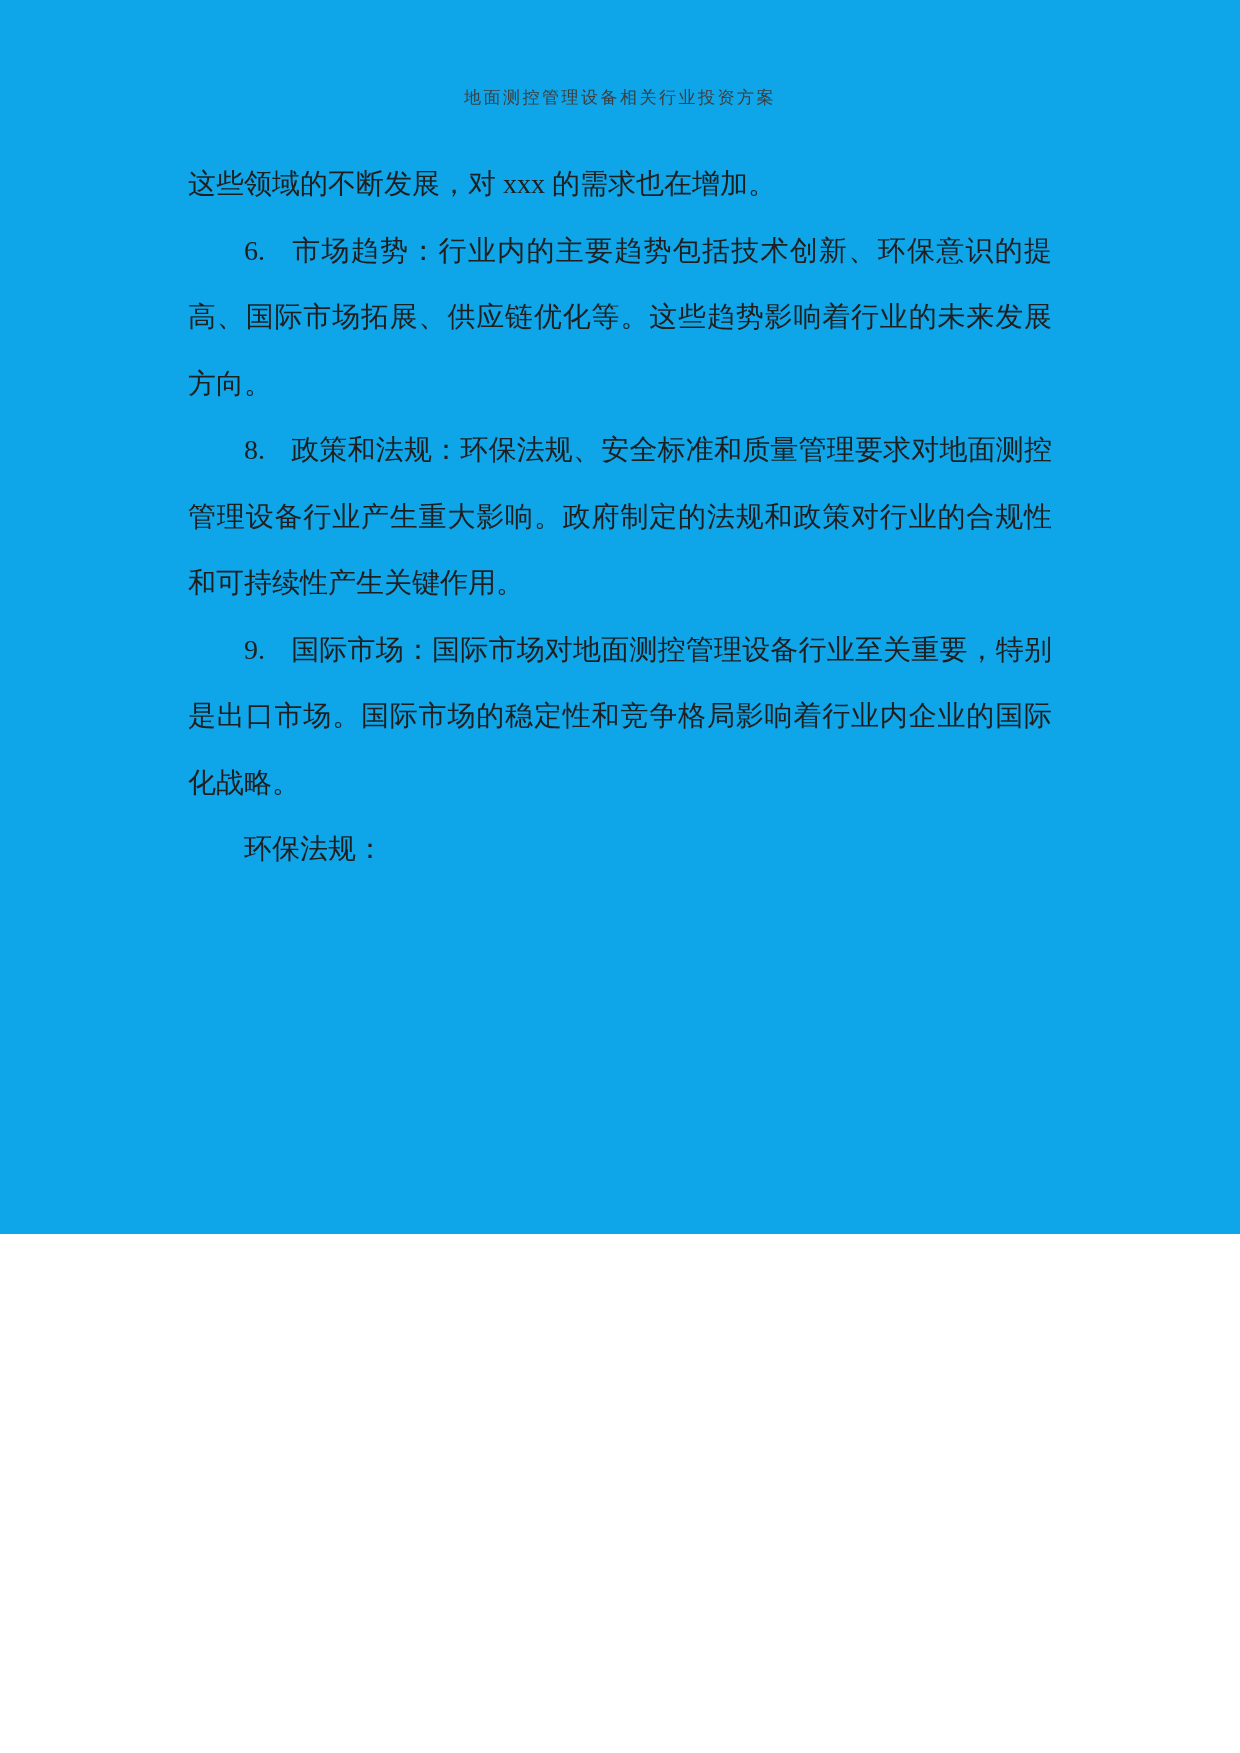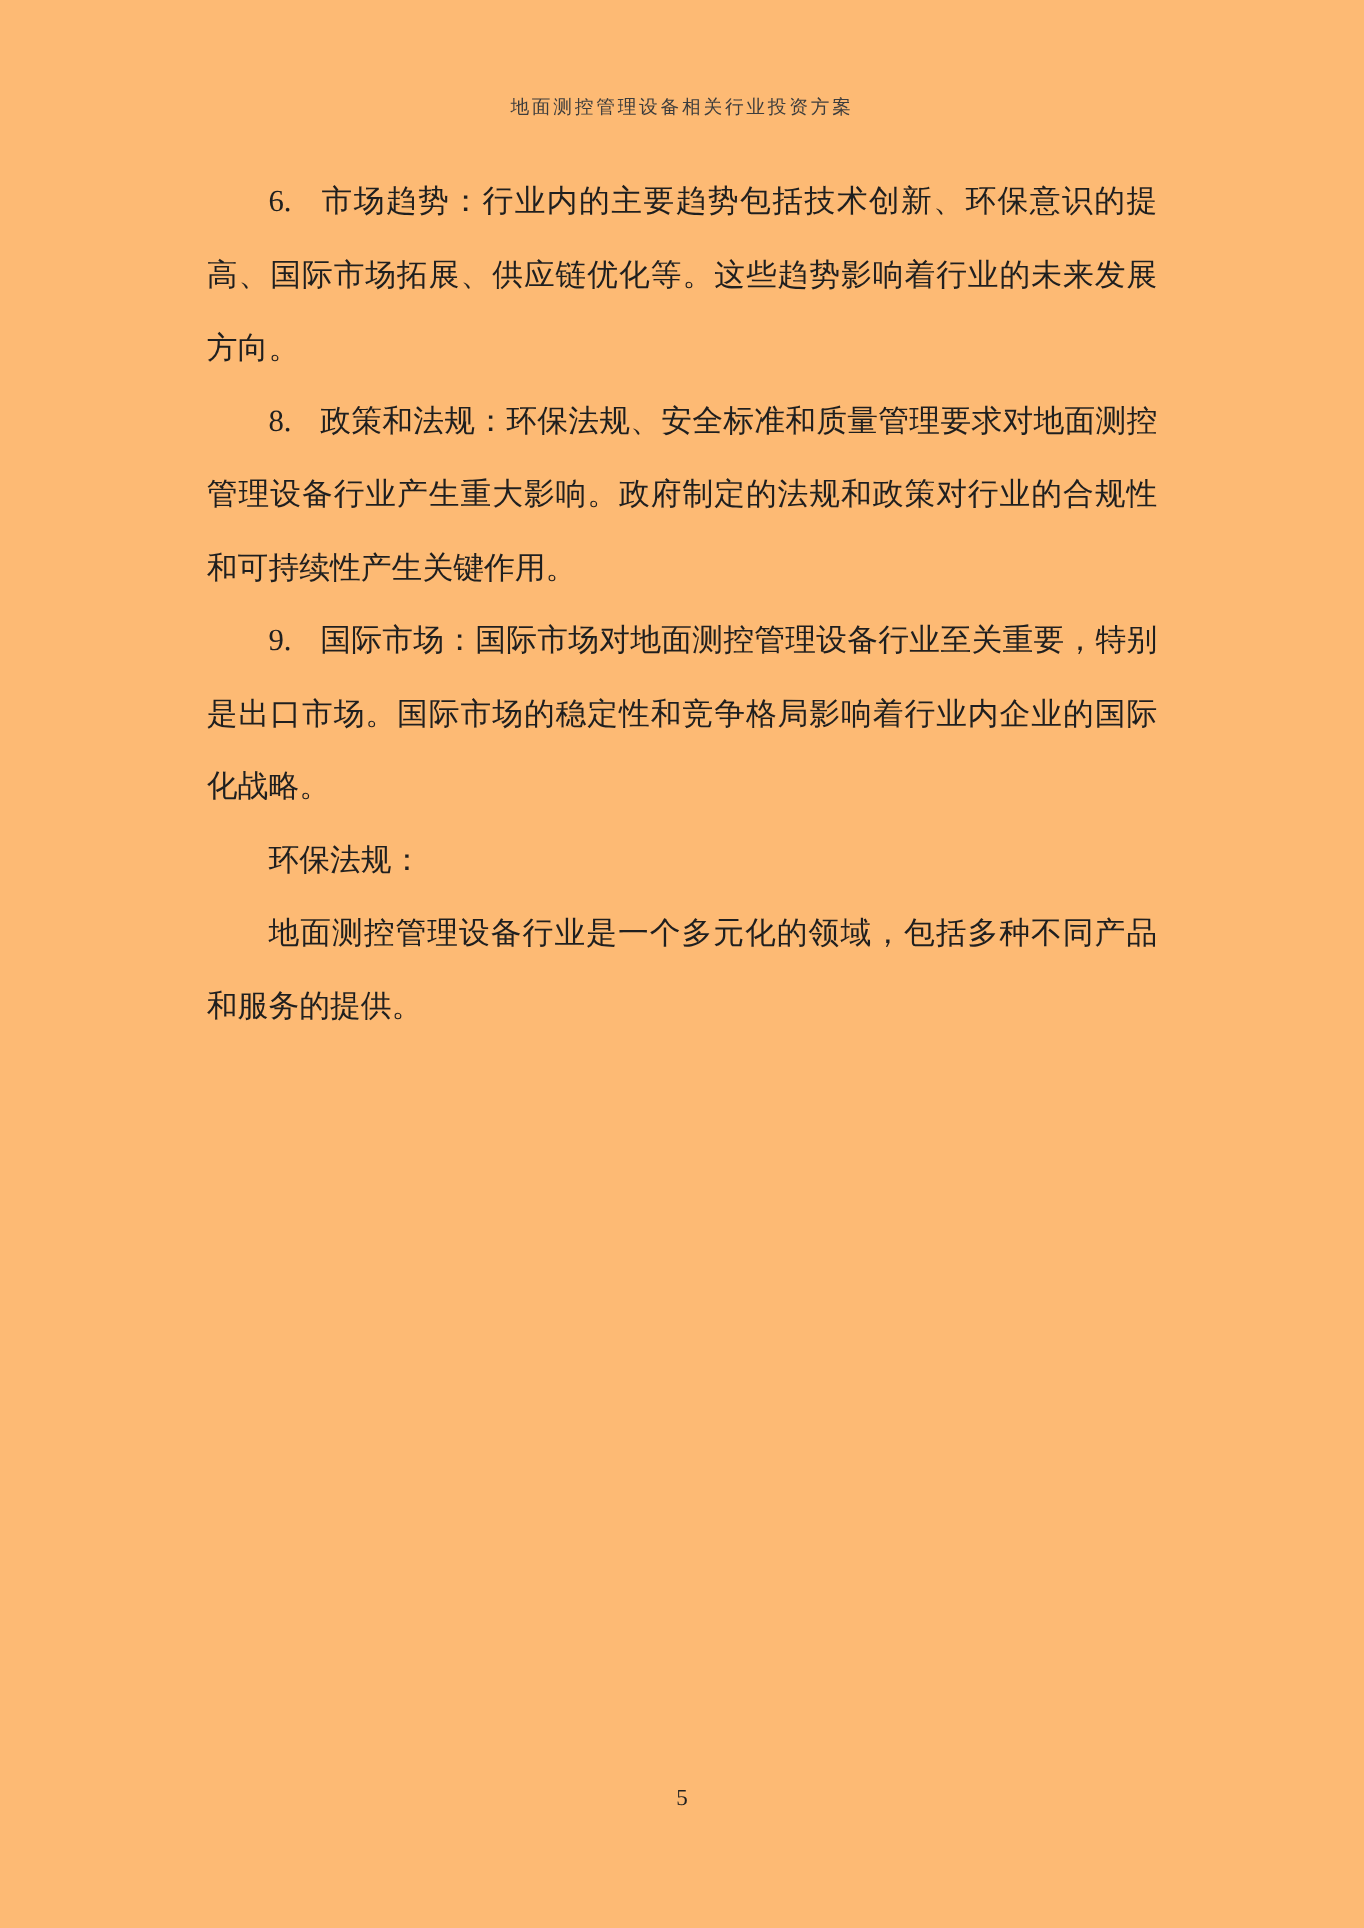--- a/index.html
+++ b/index.html
@@ -3,22 +3,22 @@
 <meta charset="utf-8">
 <style>
   html, body {
     margin: 0;
     padding: 0;
     background: #ffffff;
   }
   .page {
     position: relative;
     width: 1240px;
-    height: 1753px;
-    background: #fdba74;
+    height: 1234px;
+    background: #0ea5e9;
     font-family: "Liberation Serif", "DejaVu Serif", serif;
     color: #1f1f1f;
     overflow: hidden;
   }
   .doc-header {
     position: absolute;
     top: 86px;
     left: 0;
     width: 100%;
     text-align: center;
@@ -67,31 +67,31 @@
 </style>
 </head>
 <body>
 
 <div class="page">
 
   <div class="doc-header">地面测控管理设备相关行业投资方案</div>
 
   <div class="doc-body">
 
+    <p class="para">这些领域的不断发展，对 xxx 的需求也在增加。</p>
 
     <p class="para indent"><span class="num">6.</span><span>市场趋势：行业内的主要趋势包括技术创新、环保意识的提高、国际市场拓展、供应链优化等。这些趋势影响着行业的未来发展方向。</span></p>
 
 
     <p class="para indent"><span class="num">8.</span><span>政策和法规：环保法规、安全标准和质量管理要求对地面测控管理设备行业产生重大影响。政府制定的法规和政策对行业的合规性和可持续性产生关键作用。</span></p>
 
     <p class="para indent"><span class="num">9.</span><span>国际市场：国际市场对地面测控管理设备行业至关重要，特别是出口市场。国际市场的稳定性和竞争格局影响着行业内企业的国际化战略。</span></p>
 
 
 
     <p class="para indent">环保法规：</p>
 
-    <p class="para indent">地面测控管理设备行业是一个多元化的领域，包括多种不同产品和服务的提供。</p>
 
   </div>
 
   <div class="page-number">5</div>
 
 </div>
 
 </body></html>

